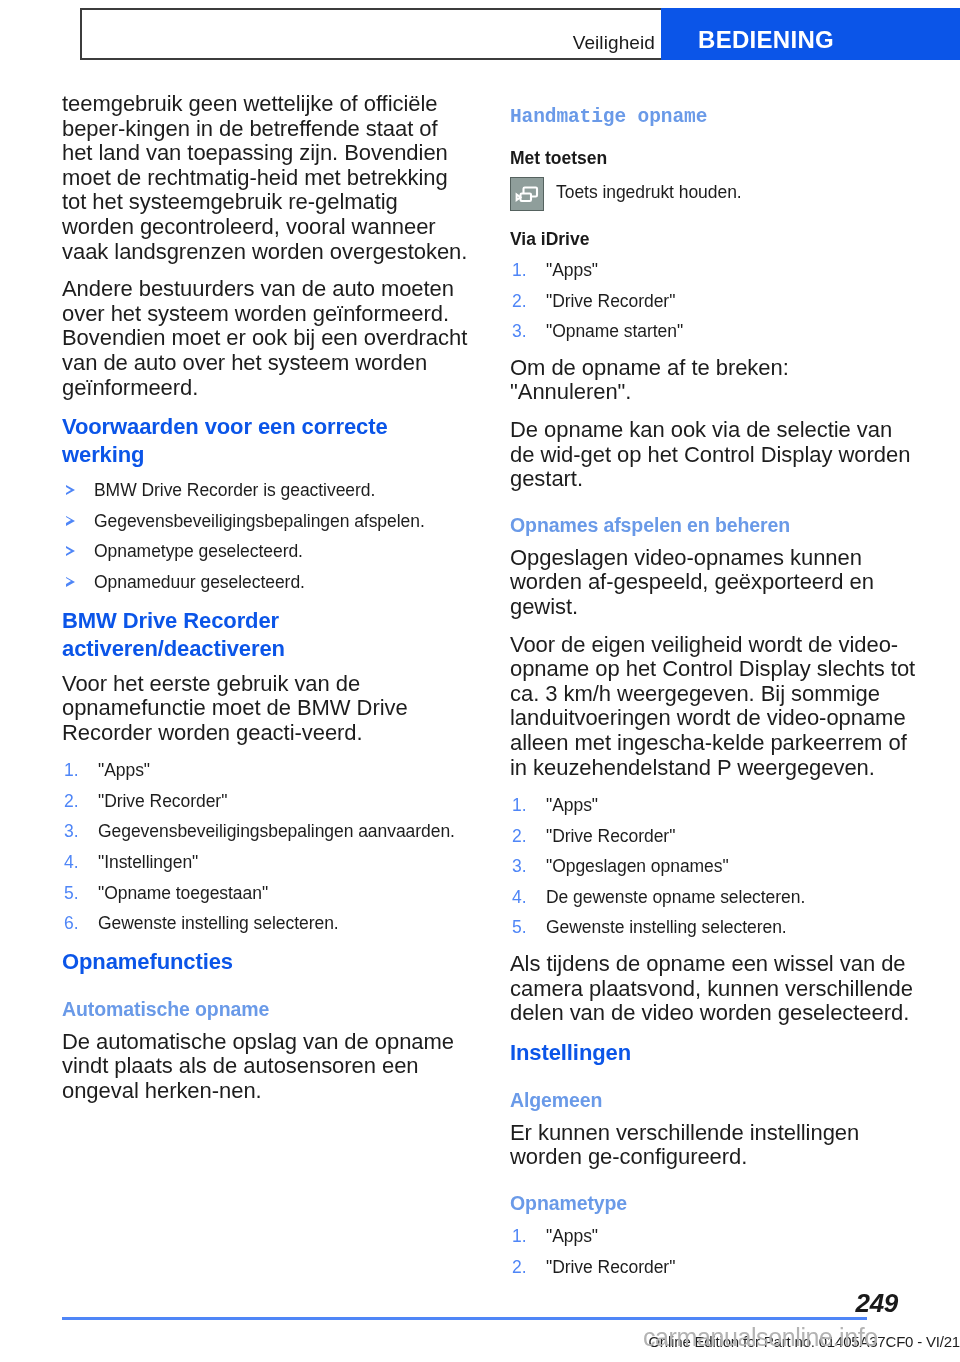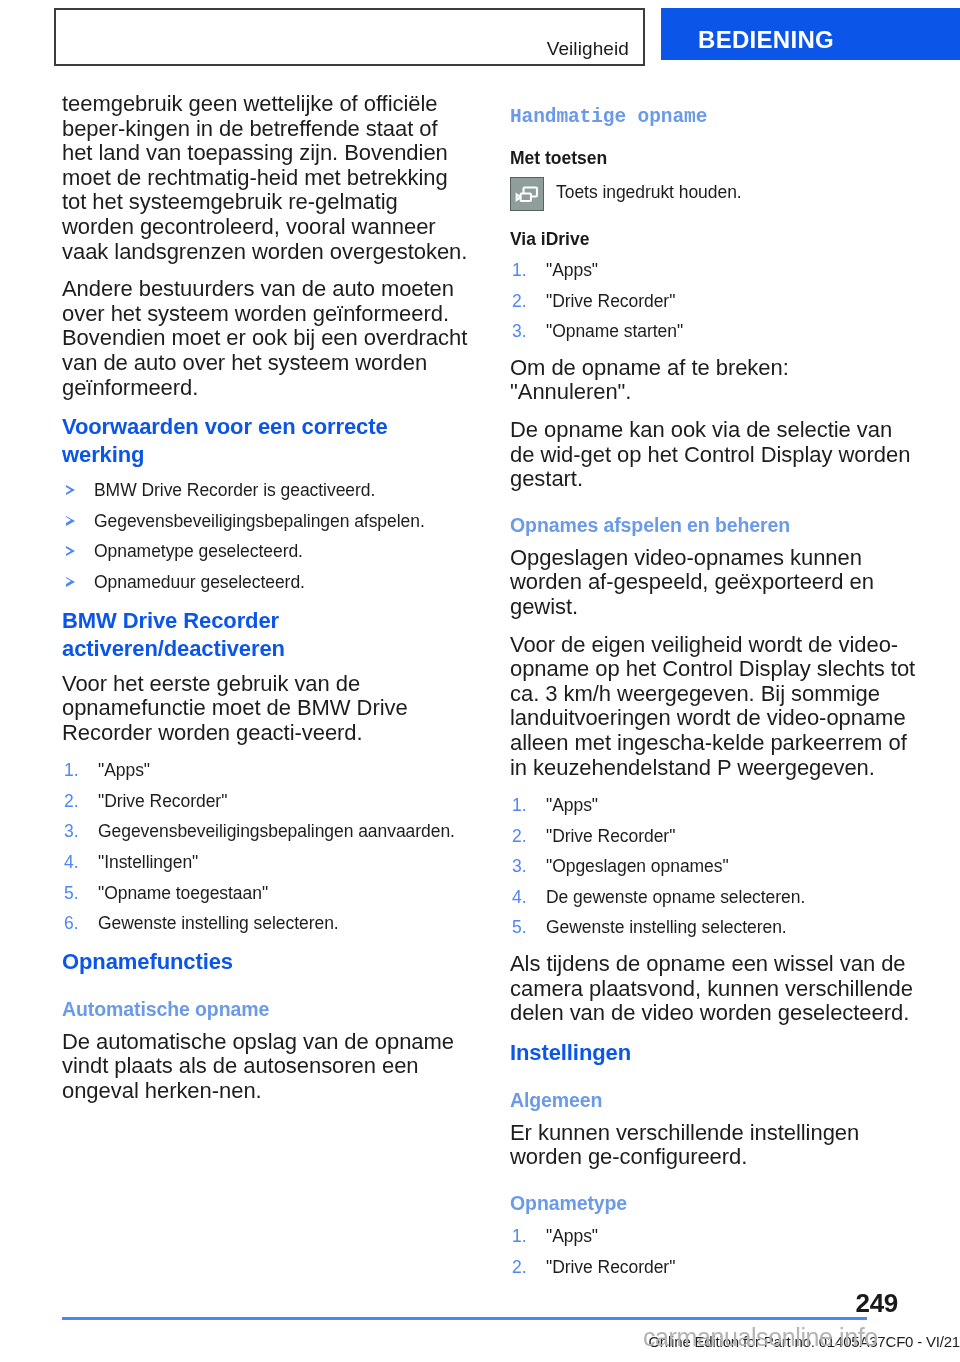--- a/index.html
+++ b/index.html
@@ -19,24 +19,24 @@
   
   .header {
     position: absolute;
     left: 0;
     top: 0;
     width: 960px;
     height: 68px;
   }
   .header-left-box {
     position: absolute;
-    left: 54px;
+    left: 80px;
     top: 8px;
     width: 591px;
-    height: 58px;
+    height: 52px;
     border: 2px solid #3c3c3c;
     background: #ffffff;
     box-sizing: border-box;
   }
   .header-section-title {
     position: absolute;
     right: 14px;
     bottom: 4px;
     font-size: 19px;
     color: #1a1a1a;
@@ -215,20 +215,21 @@
     background: #4f86f7;
   }
   .page-number {
     position: absolute;
     right: 62px;
     bottom: 43px;
     font-size: 26px;
     font-weight: bold;
     color: #1a1a1a;
     letter-spacing: -0.3px;
+    font-style: italic;
   }
   .footer-note {
     position: absolute;
     left: 0;
     bottom: 12px;
     width: 960px;
     text-align: right;
     font-size: 15px;
     color: #1d1d1d;
     letter-spacing: -0.2px;

